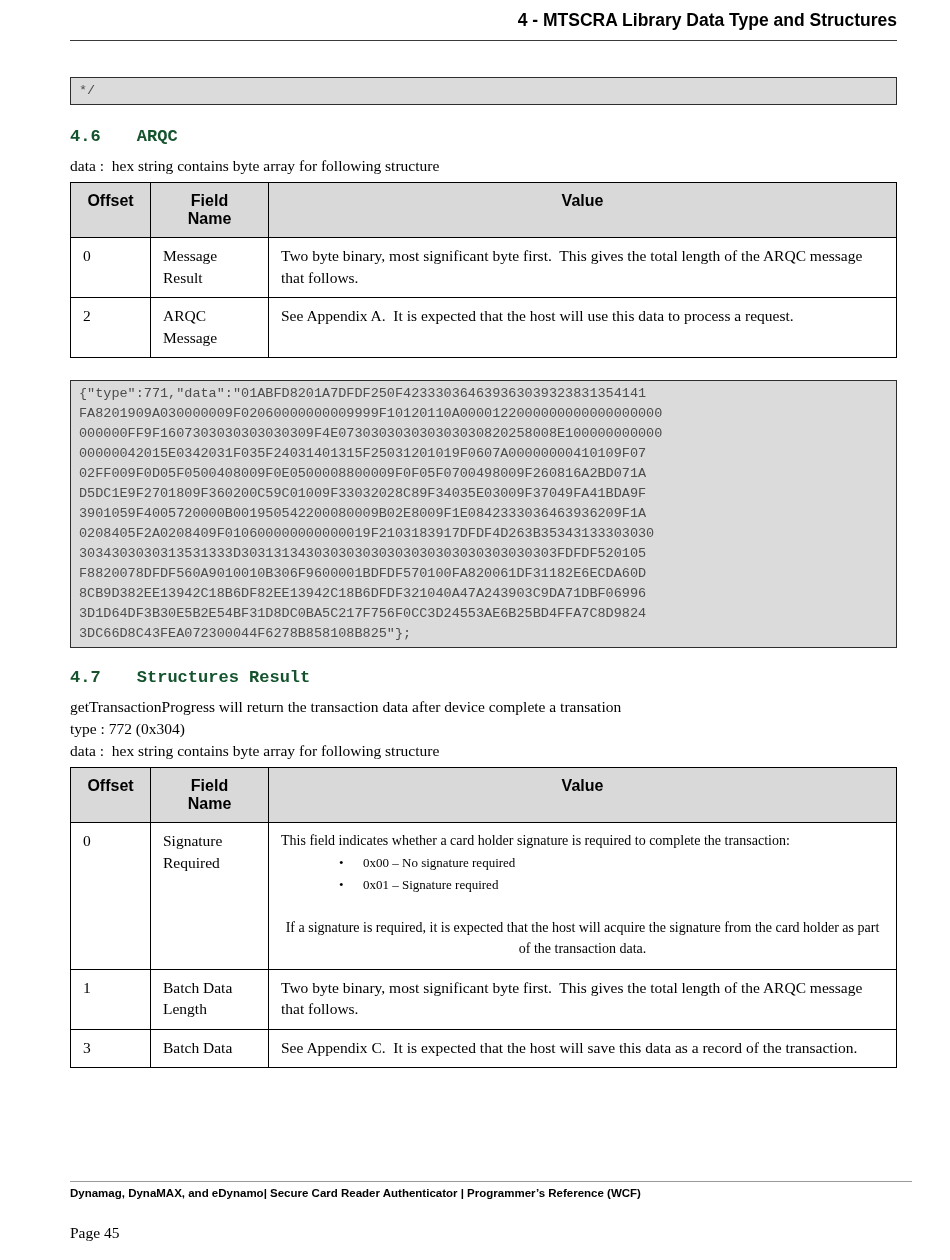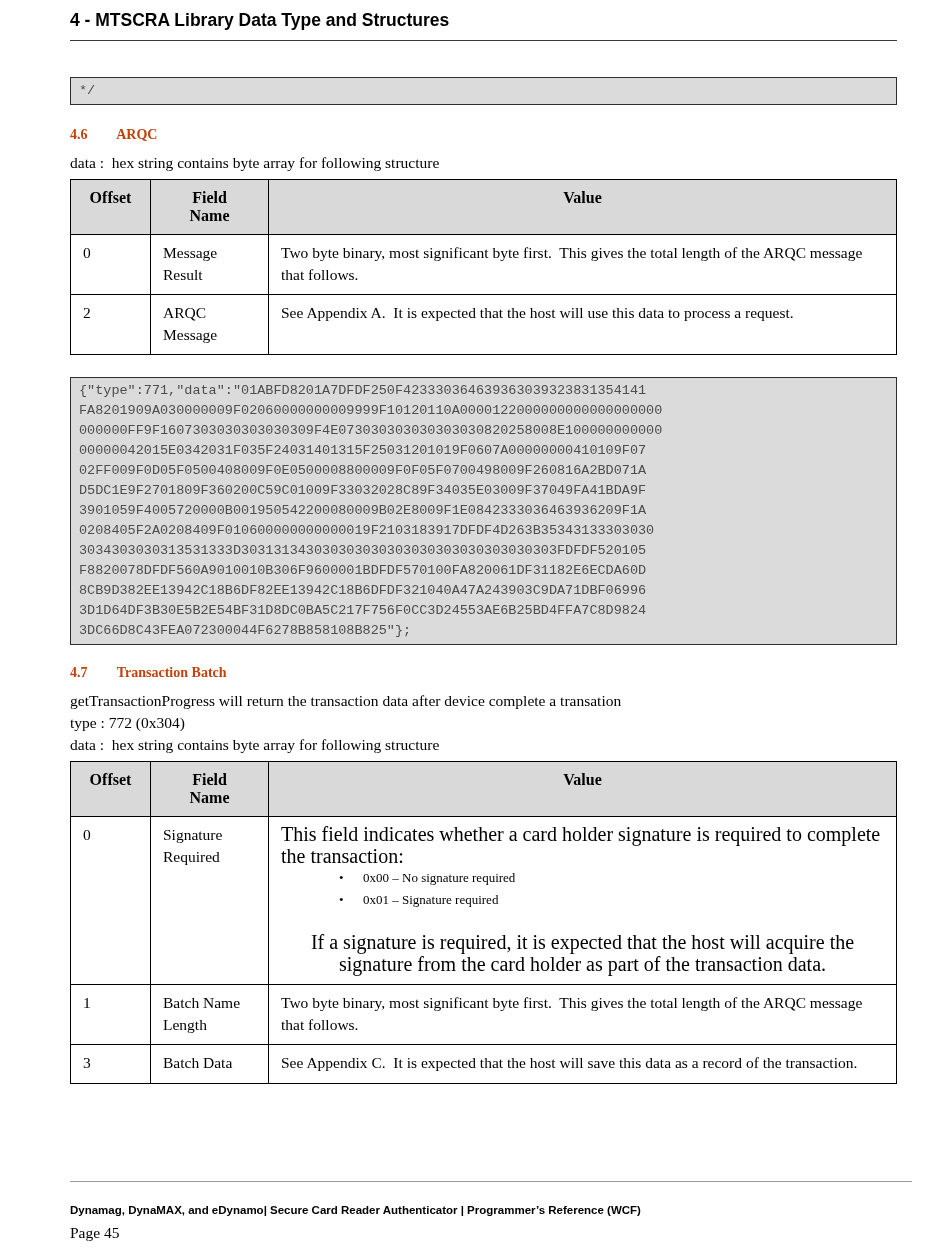--- a/index.html
+++ b/index.html
@@ -15,37 +15,38 @@
     padding:10px 53px 0 70px;
     overflow:hidden;
     background:#fff;
   }
   .doc-header { margin-bottom:36px; }
   .doc-header h1 {
     font-family:"Liberation Sans", sans-serif;
     font-size:17.5px; font-weight:bold;
     padding-bottom:9px;
     border-bottom:1.5px solid #3a3a3a;
+    text-align:right;
   }
   .codeblock {
     font-family:"Liberation Mono","DejaVu Sans Mono",monospace;
     font-size:13.5px; line-height:20px;
     color:#4d4d4d;
     background:#dbdbdb;
     border:1px solid #2e2e2e;
     padding:3px 8px;
     white-space:pre-wrap;
     word-break:break-all;
   }
   .code-small { margin-bottom:22px; }
   .code-json  { margin-bottom:20px; }
   .section-heading {
-    font-family:Liberation Serif, serif;
-    font-size:14px; font-weight:bold;
-    color:#c2410c;
+    font-family:Liberation Mono, monospace;
+    font-size:17px; font-weight:bold;
+    color:#14532d;
     margin-bottom:9px;
   }
   .sec-num { margin-right:26px; }
   .body-line {
     font-size:15.5px; line-height:22px;
     white-space:pre-wrap;
   }
   .data-table {
     border-collapse:collapse;
     width:100%;
@@ -59,39 +60,39 @@
   }
   .data-table th {
     background:#d9d9d9;
     font-family:"Liberation Sans", sans-serif;
     font-size:16px; font-weight:bold;
     padding:9px 4px;
     text-align:center;
   }
   .col-offset { width:80px; }
   .col-field  { width:118px; }
-  .hdr { display:inline-block;font-family:Liberation Serif, serif; }
+  .hdr { display:inline-block; }
   .hdr-field { max-width:48px; }
   .data-table td {
     font-size:15.5px;
     line-height:21.5px;
     padding:7px 12px 9px 12px;
     text-align:left;
   }
   td.val { white-space:pre-wrap; }
-  .cell-p { font-size:20px; line-height:21.5px; }
+  .cell-p { font-size:14px; line-height:21.5px; }
   .cell-p.outro { margin-top:21px;text-align:center; }
   .bullets { list-style:none; margin:0 0 0 58px; padding:0; }
   .bullets li { font-size:13px; line-height:22px; }
   .bullets li::before { content:"\2022"; display:inline-block; width:24px; }
   .doc-footer {
     position:absolute;
     left:70px; right:38px; top:1181px;
     border-top:1px solid #9a9a9a;
-    padding-top:22px;
+    padding-top:5px;
   }
   .footer-text {
     font-family:"Liberation Sans", sans-serif;
     font-size:11.5px; font-weight:bold;
     color:#000;
   }
   .page-number {
     position:absolute;
     left:70px; top:1224px;
     font-size:15.5px;
@@ -148,21 +149,21 @@
 3034303030313531333D303131343030303030303030303030303030303FDFDF520105
 F8820078DFDF560A9010010B306F9600001BDFDF570100FA820061DF31182E6ECDA60D
 8CB9D382EE13942C18B6DF82EE13942C18B6DFDF321040A47A243903C9DA71DBF06996
 3D1D64DF3B30E5B2E54BF31D8DC0BA5C217F756F0CC3D24553AE6B25BD4FFA7C8D9824
 3DC66D8C43FEA072300044F6278B858108B825"};</pre>
   </section>
 
   <section>
     <h2 class="section-heading">
       <span class="sec-num">4.7</span>
-      <span class="sec-title">Transaction Batch</span>
+      <span class="sec-title">Structures Result</span>
     </h2>
     <p class="body-line">getTransactionProgress will return the transaction data after device complete a transation</p>
     <p class="body-line">type : 772 (0x304)</p>
     <p class="body-line">data :  hex string contains byte array for following structure</p>
 
     <table class="data-table">
       <thead>
         <tr>
           <th class="col-offset"><span class="hdr">Offset</span></th>
           <th class="col-field"><span class="hdr hdr-field">Field Name</span></th>
@@ -177,21 +178,21 @@
             <p class="cell-p">This field indicates whether a card holder signature is required to complete the transaction:</p>
             <ul class="bullets">
               <li>0x00 – No signature required</li>
               <li>0x01 – Signature required</li>
             </ul>
             <p class="cell-p outro">If a signature is required, it is expected that the host will acquire the signature from the card holder as part of the transaction data.</p>
           </td>
         </tr>
         <tr>
           <td>1</td>
-          <td>Batch Name Length</td>
+          <td>Batch Data Length</td>
           <td class="val">Two byte binary, most significant byte first.  This gives the total length of the ARQC message that follows.</td>
         </tr>
         <tr>
           <td>3</td>
           <td>Batch Data</td>
           <td class="val">See Appendix C.  It is expected that the host will save this data as a record of the transaction.</td>
         </tr>
       </tbody>
     </table>
   </section>

